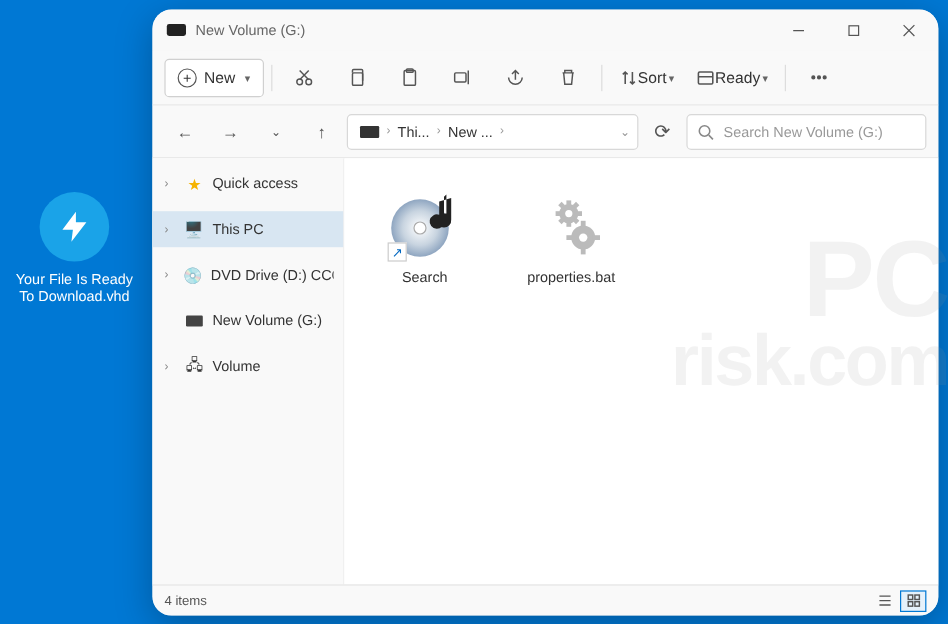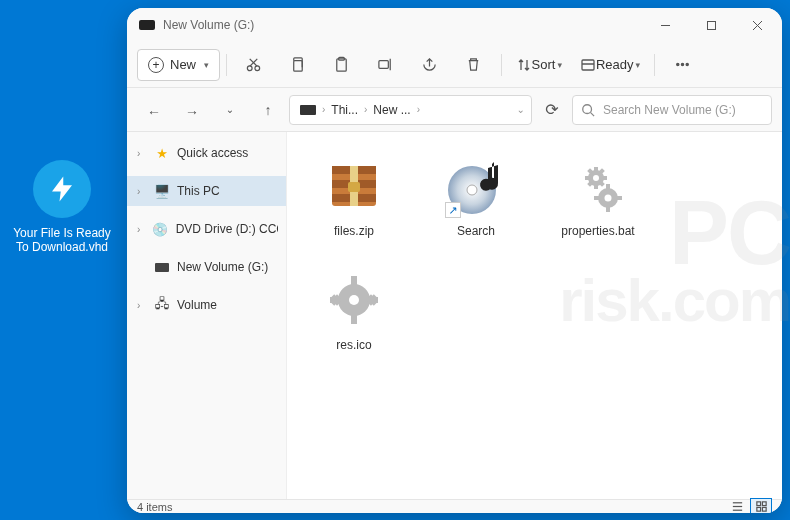--- a/index.html
+++ b/index.html
@@ -46,21 +46,21 @@
 .navitem { display: flex; align-items: center; gap: 7px; height: 30px; padding: 0 8px 0 10px; font-size: 12px; color: #333; cursor: pointer; }
 .navitem.active { background: #d8e6f2; }
 .navitem .exp { width: 10px; font-size: 10px; color: #888; }
 .navitem .ico { width: 16px; height: 16px; display: flex; align-items: center; justify-content: center; font-size: 13px; }
 
 .content { flex: 1; padding: 14px 8px; display: flex; flex-wrap: wrap; align-content: flex-start; gap: 4px; background: #fff; }
 .fileitem { width: 118px; height: 110px; display: flex; flex-direction: column; align-items: center; justify-content: flex-start; padding-top: 8px; font-size: 12px; color: #333; cursor: pointer; border-radius: 3px; position: relative; }
 .fileicon { width: 64px; height: 64px; display: flex; align-items: center; justify-content: center; margin-bottom: 6px; }
 .shortcut { position: absolute; left: 28px; top: 56px; width: 16px; height: 16px; background: #fff; border: 1px solid #ccc; display: flex; align-items: center; justify-content: center; color: #0067c0; font-size: 11px; }
 
-.statusbar { height: 14px; background: #f9f9f9; border-top: 1px solid #e5e5e5; display: flex; align-items: center; padding: 0 10px; font-size: 11px; color: #555; }
+.statusbar { height: 26px; background: #f9f9f9; border-top: 1px solid #e5e5e5; display: flex; align-items: center; padding: 0 10px; font-size: 11px; color: #555; }
 .statusbar .spacer { flex: 1; }
 .viewbtn { width: 22px; height: 18px; display: flex; align-items: center; justify-content: center; border: 1px solid transparent; cursor: pointer; margin-left: 2px; }
 .viewbtn.sel { border-color: #0078d4; background: #e5f1fb; }
 .viewbtn svg { width: 13px; height: 13px; stroke: #555; fill: none; stroke-width: 1.3; }
 </style>
 </head>
 <body>
 
 <div class="desktop-icon">
   <div class="circle">
@@ -219,33 +219,20 @@
       <div style="height:8px"></div>
       <div class="navitem">
         <span class="exp">›</span>
         <span class="ico">🖧</span>
         <span>Volume</span>
       </div>
     </div>
 
     <div class="content">
 
-      <div class="fileitem">
-        <div class="fileicon">
-          <svg viewBox="0 0 64 64">
-            <rect x="10" y="12" width="44" height="40" rx="3" fill="#c97b3a"></rect>
-            <rect x="10" y="12" width="44" height="8" fill="#a05a28"></rect>
-            <rect x="10" y="26" width="44" height="8" fill="#a05a28"></rect>
-            <rect x="10" y="40" width="44" height="8" fill="#a05a28"></rect>
-            <rect x="28" y="12" width="8" height="40" fill="#e8d088"></rect>
-            <rect x="26" y="28" width="12" height="10" rx="2" fill="#d4a844"></rect>
-          </svg>
-        </div>
-        <div>files.zip</div>
-      </div>
 
       <div class="fileitem">
         <div class="fileicon">
           <svg viewBox="0 0 64 64">
             <defs>
                 <radialGradient id="rg" cx="50%" cy="50%" r="50%">
                   <stop offset="0%" stop-color="#fff"></stop>
                   <stop offset="60%" stop-color="#c8d4e0"></stop>
                   <stop offset="100%" stop-color="#8ea5c0"></stop>
                 </radialGradient>
@@ -280,39 +267,20 @@
               <rect x="8" y="-4" width="4" height="6"></rect>
                 <rect x="8" y="18" width="4" height="6"></rect>
               <rect x="-4" y="8" width="6" height="4"></rect>
                 <rect x="18" y="8" width="6" height="4"></rect>
             </g>
           </svg>
         </div>
         <div>properties.bat</div>
       </div>
 
-      <div class="fileitem">
-        <div class="fileicon">
-          <svg viewBox="0 0 64 64" fill="#bbb">
-            <g transform="translate(32,32)">
-              <circle r="16"></circle>
-                <circle r="5" fill="#fff"></circle>
-              <rect x="-3" y="-24" width="6" height="10"></rect>
-                <rect x="-3" y="14" width="6" height="10"></rect>
-              <rect x="-24" y="-3" width="10" height="6"></rect>
-                <rect x="14" y="-3" width="10" height="6"></rect>
-              <rect x="10" y="-18" width="6" height="10" transform="rotate(45)"></rect>
-                <rect x="-16" y="8" width="6" height="10" transform="rotate(45)"></rect>
-              <rect x="-16" y="-18" width="6" height="10" transform="rotate(-45)"></rect>
-                <rect x="10" y="8" width="6" height="10" transform="rotate(-45)"></rect>
-            </g>
-          </svg>
-        </div>
-        <div>res.ico</div>
-      </div>
     </div>
   </div>
 
   <div class="statusbar">
     <span>4 items</span>
     <span class="spacer"></span>
     <div class="viewbtn">
         <svg viewBox="0 0 14 14">
           <line x1="2" y1="3" x2="12" y2="3"></line>
           <line x1="2" y1="7" x2="12" y2="7"></line>

